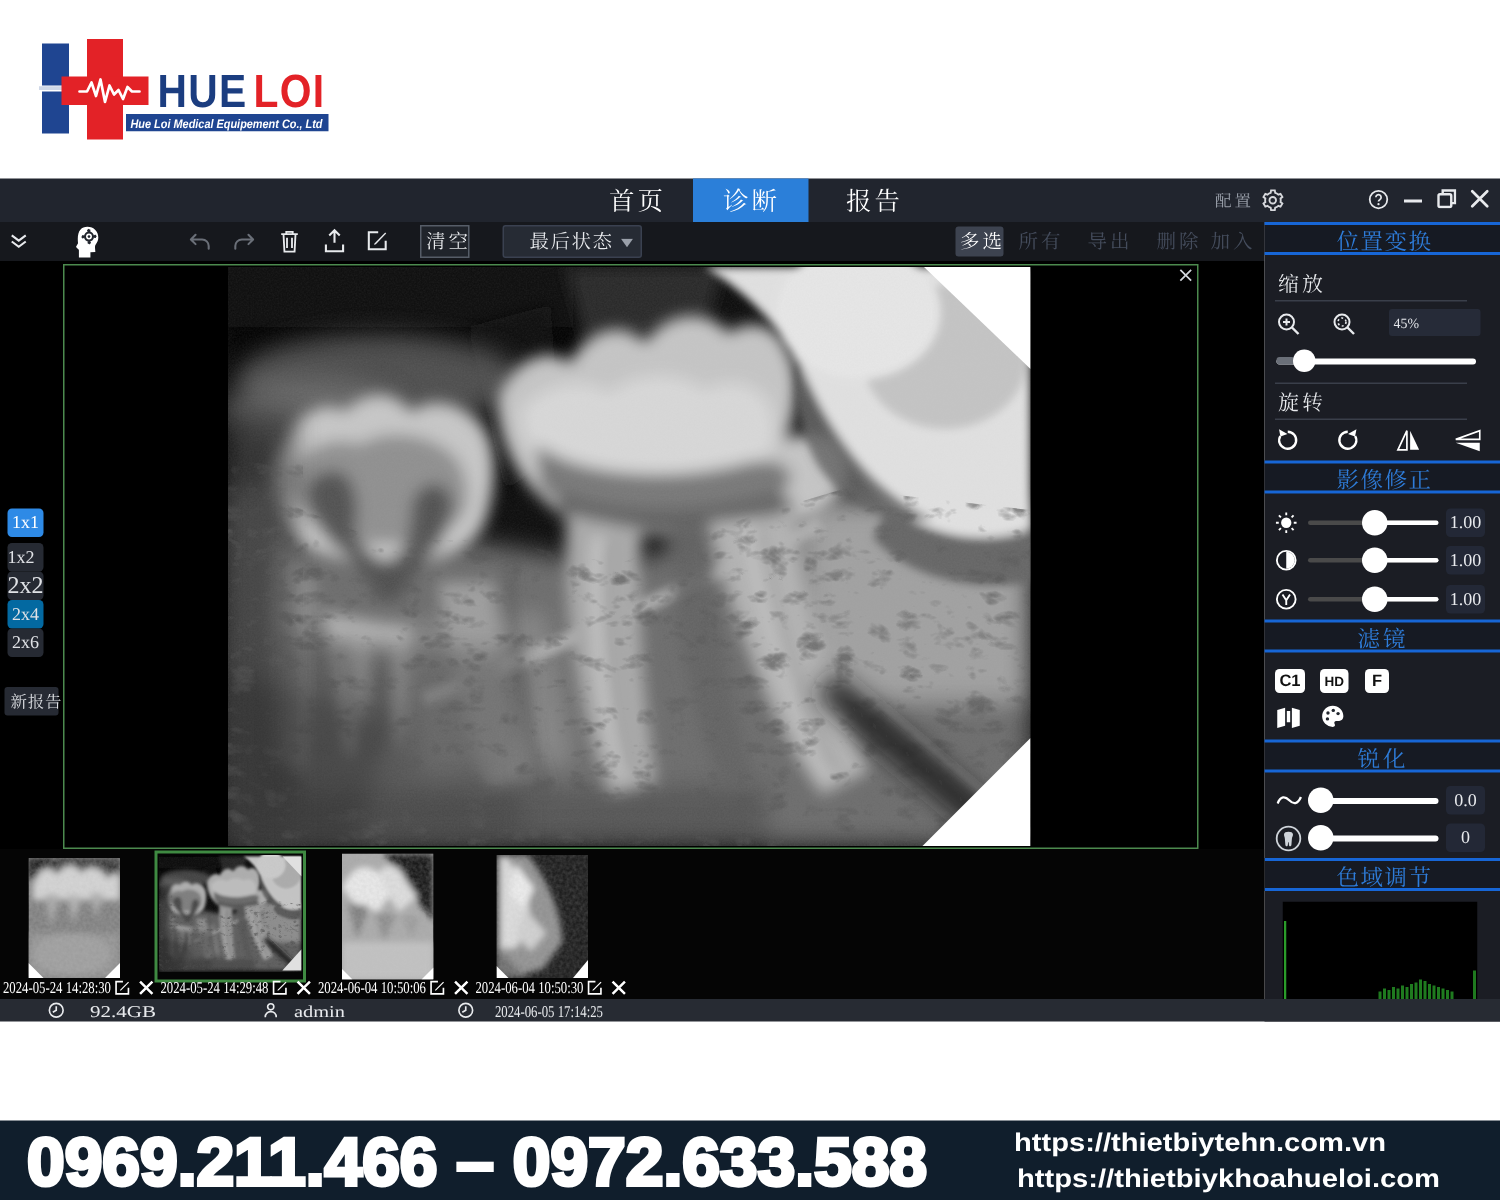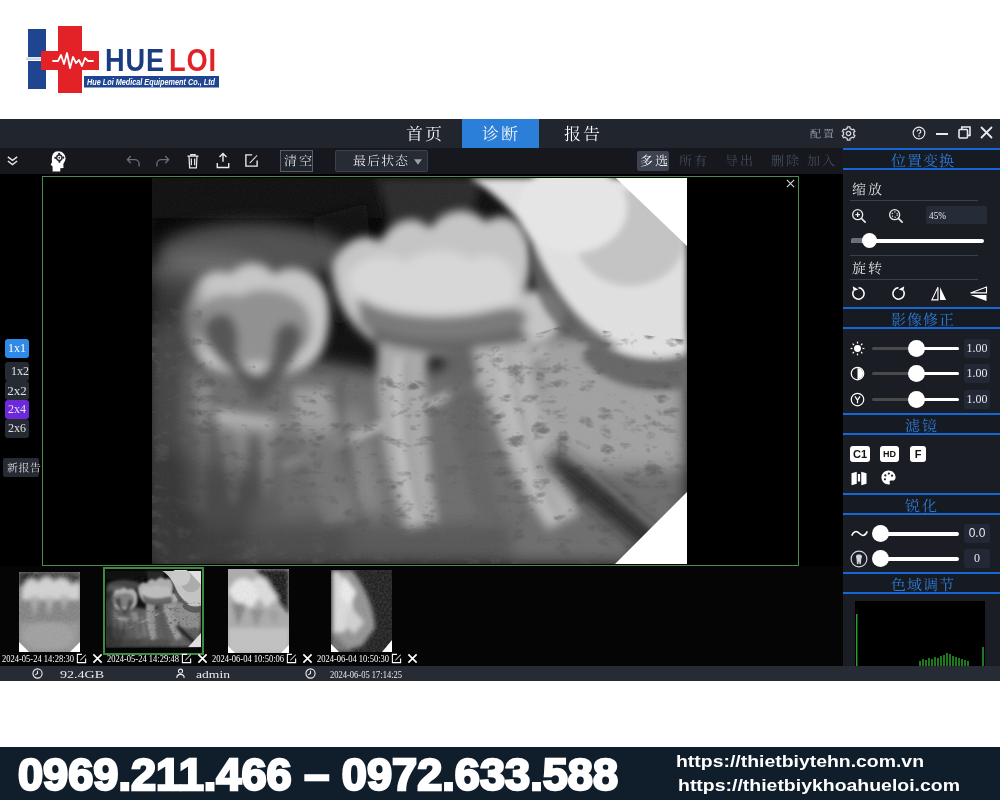--- a/index.html
+++ b/index.html
@@ -214,23 +214,23 @@
 
 <polygon points="464,0 535,0 535,68" fill="#fff"></polygon>
 <polygon points="535,314 535,386 463,386" fill="#fff"></polygon>
 </g>
 </svg>
 
 <svg class="abs" style="left:786px;top:179px" width="9" height="9" viewBox="0 0 10 10">
       <path d="M1 1 L9 9 M9 1 L1 9" stroke="#cfd4da" stroke-width="1.3"></path>
     </svg>
 <div class="abs" style="left:5px;top:339px;width:24px;height:19px;background:#2e8ae6;border-radius:3px;color:#fff;font-family:'Liberation Serif';font-size:12px;text-align:center;line-height:19px">1x1</div>
-<div class="abs" style="left:5px;top:362px;width:24px;height:19px;background:#262a33;border-radius:3px;color:#e0e2e6;font-family:'Liberation Serif';font-size:12px;text-align:right;line-height:19px">1x2</div>
-<div class="abs" style="left:5px;top:381px;width:24px;height:19px;background:#262a33;border-radius:3px;color:#e0e2e6;font-family:'Liberation Serif';font-size:13px;text-align:center;line-height:19px">2x2</div>
-<div class="abs" style="left:5px;top:400px;width:24px;height:19px;background:#6d28d9;border-radius:3px;color:#e0e2e6;font-family:'Liberation Serif';font-size:12px;text-align:center;line-height:19px">2x4</div>
+<div class="abs" style="left:5px;top:362px;width:24px;height:19px;background:#262a33;border-radius:3px;color:#e0e2e6;font-family:'Liberation Serif';font-size:12px;text-align:left;line-height:19px">1x2</div>
+<div class="abs" style="left:5px;top:381px;width:24px;height:19px;background:#262a33;border-radius:3px;color:#e0e2e6;font-family:'Liberation Serif';font-size:16px;text-align:center;line-height:19px">2x2</div>
+<div class="abs" style="left:5px;top:400px;width:24px;height:19px;background:#0369a1;border-radius:3px;color:#e0e2e6;font-family:'Liberation Serif';font-size:12px;text-align:center;line-height:19px">2x4</div>
 <div class="abs" style="left:5px;top:419px;width:24px;height:19px;background:#262a33;border-radius:3px;color:#e0e2e6;font-family:'Liberation Serif';font-size:12px;text-align:center;line-height:19px">2x6</div>
 <div class="abs" style="left:3px;top:458px;width:36px;height:19px;background:#262a33;border-radius:2px"></div>
 <svg style="position:absolute;left:6px;top:462px;" width="36" height="15" viewBox="0 0 36 15">
       <path transform="translate(1,9.7)" d="M2.6 -2.5 1.6 -2.9C1.4 -2.1 1.0 -0.8 0.4 -0.0L0.5 0.1C1.3 -0.6 1.9 -1.6 2.2 -2.4C2.5 -2.3 2.6 -2.4 2.6 -2.5ZM2.4 -9.3 2.2 -9.2C2.5 -8.9 2.9 -8.3 3.0 -7.9C3.7 -7.4 4.3 -8.7 2.4 -9.3ZM1.5 -7.3 1.4 -7.3C1.6 -6.8 1.9 -6.1 1.9 -5.5C2.5 -4.9 3.2 -6.2 1.5 -7.3ZM3.8 -2.8 3.7 -2.7C4.1 -2.2 4.5 -1.5 4.5 -0.9C5.1 -0.3 5.8 -1.8 3.8 -2.8ZM4.9 -8.3 4.4 -7.7H0.6L0.7 -7.3H5.5C5.7 -7.3 5.8 -7.4 5.8 -7.5C5.5 -7.9 4.9 -8.3 4.9 -8.3ZM4.9 -4.2 4.4 -3.6H3.4V-4.9H5.7C5.8 -4.9 5.9 -5.0 6.0 -5.1C5.6 -5.5 5.0 -5.9 5.0 -5.9L4.6 -5.3H3.9C4.2 -5.7 4.6 -6.3 4.8 -6.7C5.0 -6.7 5.2 -6.8 5.2 -6.9L4.1 -7.3C4.0 -6.7 3.8 -5.9 3.6 -5.3H0.4L0.5 -4.9H2.7V-3.6H0.7L0.8 -3.3H2.7V-0.2C2.7 -0.0 2.7 0.0 2.5 0.0C2.3 0.0 1.5 -0.1 1.5 -0.1V0.1C1.9 0.2 2.1 0.2 2.3 0.4C2.4 0.5 2.4 0.6 2.4 0.8C3.3 0.7 3.4 0.4 3.4 -0.2V-3.3H5.4C5.6 -3.3 5.7 -3.3 5.7 -3.5C5.4 -3.8 4.9 -4.2 4.9 -4.2ZM9.7 -6.1 9.2 -5.4H6.8V-7.8C7.9 -7.9 9.1 -8.2 9.9 -8.5C10.1 -8.4 10.3 -8.4 10.4 -8.5L9.5 -9.2C9.0 -8.9 7.9 -8.4 6.9 -8.1L6.1 -8.3V-4.7C6.1 -2.7 5.9 -0.8 4.4 0.7L4.5 0.8C6.6 -0.6 6.8 -2.8 6.8 -4.7V-5.1H8.4V0.9H8.6C8.9 0.9 9.2 0.7 9.2 0.6V-5.1H10.4C10.5 -5.1 10.6 -5.1 10.7 -5.2C10.3 -5.6 9.7 -6.1 9.7 -6.1Z M16.0 -9.0V0.9H16.1C16.5 0.9 16.7 0.7 16.7 0.6V-4.5H17.3C17.6 -3.2 18.1 -2.0 18.8 -1.1C18.3 -0.4 17.6 0.2 16.8 0.7L16.9 0.9C17.8 0.5 18.6 -0.1 19.1 -0.7C19.7 -0.1 20.4 0.5 21.2 0.9C21.4 0.5 21.6 0.4 21.9 0.3L21.9 0.2C21.0 -0.1 20.2 -0.6 19.5 -1.2C20.2 -2.2 20.7 -3.3 20.9 -4.4C21.2 -4.4 21.3 -4.5 21.4 -4.6L20.6 -5.3L20.2 -4.8H16.7V-8.3H20.1C20.1 -7.2 19.9 -6.5 19.8 -6.3C19.7 -6.3 19.6 -6.2 19.4 -6.2C19.2 -6.2 18.5 -6.3 18.1 -6.3V-6.1C18.5 -6.1 18.9 -6.0 19.0 -5.9C19.2 -5.8 19.2 -5.6 19.2 -5.5C19.6 -5.5 19.9 -5.6 20.2 -5.7C20.6 -6.0 20.7 -6.8 20.8 -8.2C21.0 -8.2 21.1 -8.3 21.2 -8.4L20.4 -9.0L20.0 -8.6H16.8ZM14.9 -7.3 14.5 -6.7H14.2V-8.8C14.4 -8.8 14.5 -8.9 14.6 -9.1L13.5 -9.2V-6.7H11.9L12.0 -6.4H13.5V-4.1C12.8 -3.8 12.2 -3.6 11.9 -3.5L12.3 -2.6C12.4 -2.6 12.5 -2.8 12.5 -2.9L13.5 -3.5V-0.3C13.5 -0.1 13.4 -0.1 13.2 -0.1C13.0 -0.1 12.0 -0.2 12.0 -0.2V0.0C12.4 0.1 12.7 0.2 12.9 0.3C13.0 0.4 13.1 0.6 13.1 0.9C14.1 0.8 14.2 0.4 14.2 -0.2V-3.9L15.7 -4.8L15.6 -4.9L14.2 -4.3V-6.4H15.5C15.6 -6.4 15.7 -6.5 15.7 -6.6C15.4 -6.9 14.9 -7.3 14.9 -7.3ZM19.1 -1.6C18.4 -2.4 17.8 -3.4 17.5 -4.5H20.2C20.0 -3.5 19.7 -2.5 19.1 -1.6Z M31.0 -2.9V-0.3H26.0V-2.9ZM25.3 -3.3V0.9H25.4C25.7 0.9 26.0 0.7 26.0 0.6V0.0H31.0V0.8H31.1C31.3 0.8 31.7 0.6 31.7 0.6V-2.8C31.9 -2.8 32.1 -2.9 32.2 -3.0L31.3 -3.7L30.9 -3.3H26.1L25.3 -3.6ZM25.7 -9.1C25.5 -7.8 24.9 -6.3 24.3 -5.4L24.5 -5.3C24.9 -5.7 25.4 -6.4 25.8 -7.0H28.1V-4.9H23.5L23.6 -4.6H33.2C33.4 -4.6 33.5 -4.6 33.5 -4.8C33.1 -5.1 32.5 -5.6 32.5 -5.6L32.0 -4.9H28.9V-7.0H32.4C32.5 -7.0 32.6 -7.1 32.6 -7.2C32.3 -7.5 31.6 -8.0 31.6 -8.0L31.1 -7.3H28.9V-8.8C29.1 -8.8 29.2 -9.0 29.3 -9.1L28.1 -9.2V-7.3H25.9C26.1 -7.7 26.3 -8.2 26.5 -8.6C26.7 -8.6 26.8 -8.7 26.9 -8.8Z" fill="#e0e2e6"></path>
     </svg>
 <div class="abs" style="left:843px;top:148px;width:157px;height:533px;background:#1b1d24"></div>
 <div class="abs" style="left:843px;top:148px;width:157px;height:22px;background:#161a23;border-top:2px solid #1766d6;border-bottom:2px solid #1766d6"></div>
 <svg style="position:absolute;left:890px;top:153px;" width="66" height="19" viewBox="0 0 66 19">
       <path transform="translate(1,13.2)" d="M7.8 -12.5 7.7 -12.4C8.3 -11.7 9.0 -10.6 9.1 -9.6C10.1 -8.8 11.1 -11.1 7.8 -12.5ZM6.0 -7.7 5.7 -7.6C6.8 -5.7 7.2 -2.9 7.3 -1.4C8.2 -0.2 9.4 -3.5 6.0 -7.7ZM12.8 -10.1 12.1 -9.2H4.6L4.7 -8.7H13.7C13.9 -8.7 14.1 -8.8 14.1 -9.0C13.6 -9.4 12.8 -10.1 12.8 -10.1ZM4.0 -8.4 3.4 -8.6C4.0 -9.6 4.5 -10.7 4.9 -11.8C5.2 -11.7 5.4 -11.9 5.4 -12.1L3.9 -12.6C3.1 -9.7 1.7 -6.8 0.4 -4.9L0.6 -4.8C1.3 -5.5 2.0 -6.3 2.6 -7.2V1.2H2.8C3.1 1.2 3.6 0.9 3.6 0.8V-8.1C3.8 -8.1 4.0 -8.2 4.0 -8.4ZM13.2 -1.1 12.4 -0.2H9.9C10.9 -2.4 12.0 -5.2 12.5 -7.2C12.8 -7.2 13.0 -7.3 13.1 -7.5L11.4 -7.9C11.0 -5.6 10.3 -2.5 9.6 -0.2H4.1L4.3 0.3H14.1C14.3 0.3 14.5 0.2 14.5 0.0C14.0 -0.4 13.2 -1.1 13.2 -1.1Z M19.2 -8.7V-9.1H28.0V-8.5H28.2C28.3 -8.5 28.6 -8.6 28.8 -8.7L28.2 -7.9H23.7L23.9 -8.3C24.2 -8.3 24.4 -8.5 24.4 -8.7L22.8 -8.9L22.7 -7.9H16.9L17.0 -7.5H22.6L22.4 -6.4H20.5L19.4 -6.9V0.2H16.6L16.8 0.6H30.0C30.2 0.6 30.4 0.5 30.4 0.4C29.9 -0.1 29.1 -0.7 29.1 -0.7L28.3 0.2H27.9V-5.8C28.3 -5.9 28.5 -5.9 28.6 -6.1L27.3 -7.1L26.8 -6.4H23.1L23.6 -7.5H29.8C30.0 -7.5 30.2 -7.6 30.2 -7.7C29.8 -8.1 29.1 -8.6 28.9 -8.8L29.0 -8.8V-11.2C29.3 -11.2 29.5 -11.3 29.6 -11.5L28.4 -12.4L27.9 -11.8H19.3L18.3 -12.3V-8.4H18.4C18.8 -8.4 19.2 -8.6 19.2 -8.7ZM20.3 0.2V-1.1H26.9V0.2ZM20.3 -1.6V-2.7H26.9V-1.6ZM20.3 -3.1V-4.3H26.9V-3.1ZM20.3 -4.7V-5.9H26.9V-4.7ZM24.7 -11.3V-9.6H22.4V-11.3ZM25.6 -11.3H28.0V-9.6H25.6ZM21.5 -11.3V-9.6H19.2V-11.3Z M38.3 -12.7 38.1 -12.6C38.6 -12.1 39.3 -11.3 39.5 -10.6C40.6 -10.0 41.3 -12.0 38.3 -12.7ZM36.9 -8.5 35.6 -9.3C34.8 -7.7 33.6 -6.3 32.6 -5.5L32.8 -5.3C34.1 -5.9 35.4 -7.0 36.3 -8.3C36.6 -8.3 36.8 -8.4 36.9 -8.5ZM42.4 -9.0 42.2 -8.9C43.3 -8.2 44.7 -6.9 45.1 -5.9C46.3 -5.2 46.8 -7.8 42.4 -9.0ZM38.8 -1.5C37.0 -0.4 34.9 0.4 32.5 1.0L32.6 1.2C35.3 0.8 37.6 0.0 39.5 -1.0C41.2 0.0 43.2 0.7 45.6 1.2C45.7 0.7 46.0 0.4 46.5 0.3L46.5 0.1C44.2 -0.1 42.1 -0.7 40.4 -1.5C41.6 -2.3 42.6 -3.2 43.4 -4.3C43.8 -4.3 44.0 -4.3 44.1 -4.5L43.0 -5.5L42.3 -4.9H34.3L34.5 -4.4H36.3C36.9 -3.3 37.8 -2.3 38.8 -1.5ZM39.5 -1.9C38.3 -2.6 37.4 -3.4 36.7 -4.4H42.1C41.5 -3.5 40.6 -2.7 39.5 -1.9ZM44.8 -11.4 44.1 -10.5H32.8L32.9 -10.1H37.4V-5.3H37.5C38.0 -5.3 38.4 -5.5 38.4 -5.6V-10.1H40.7V-5.4H40.8C41.3 -5.4 41.6 -5.6 41.6 -5.6V-10.1H45.8C46.0 -10.1 46.2 -10.1 46.2 -10.3C45.7 -10.8 44.8 -11.4 44.8 -11.4Z M56.9 -7.8C56.9 -6.2 56.9 -4.9 56.6 -3.7H54.9V-7.8ZM57.9 -7.8H60.0V-3.7H57.5C57.8 -4.9 57.9 -6.2 57.9 -7.8ZM61.6 -4.6 61.0 -3.7H60.9V-7.6C61.2 -7.7 61.4 -7.8 61.5 -7.9L60.4 -8.8L59.8 -8.2H57.8C58.5 -8.9 59.2 -9.8 59.6 -10.4C59.9 -10.4 60.1 -10.4 60.2 -10.5L59.1 -11.5L58.5 -10.9H56.0C56.2 -11.2 56.3 -11.5 56.5 -11.8C56.8 -11.8 57.0 -11.9 57.0 -12.1L55.6 -12.6C55.0 -10.6 53.8 -8.6 52.7 -7.5L53.0 -7.3C53.3 -7.5 53.6 -7.8 53.9 -8.1V-3.7H52.3L52.4 -3.3H56.5C55.9 -1.4 54.6 -0.1 51.9 1.0L51.9 1.2C55.3 0.3 56.8 -1.1 57.4 -3.3H57.6C58.3 -1.0 59.6 0.4 61.8 1.2C61.9 0.7 62.2 0.4 62.6 0.3V0.1C60.5 -0.3 58.8 -1.5 57.9 -3.3H62.3C62.5 -3.3 62.6 -3.4 62.7 -3.5C62.3 -4.0 61.6 -4.6 61.6 -4.6ZM54.3 -8.6C54.8 -9.1 55.3 -9.8 55.7 -10.5H58.5C58.2 -9.8 57.8 -8.9 57.4 -8.2H55.0ZM52.5 -10.0 51.9 -9.2H51.6V-12.0C51.9 -12.1 52.1 -12.2 52.1 -12.4L50.6 -12.6V-9.2H48.6L48.8 -8.8H50.6V-5.3C49.7 -5.0 49.0 -4.7 48.6 -4.5L49.2 -3.3C49.3 -3.4 49.4 -3.6 49.5 -3.7L50.6 -4.5V-0.4C50.6 -0.2 50.6 -0.1 50.3 -0.1C50.0 -0.1 48.6 -0.2 48.6 -0.2V0.0C49.2 0.1 49.6 0.2 49.8 0.4C50.0 0.6 50.1 0.8 50.1 1.2C51.4 1.0 51.6 0.5 51.6 -0.3V-5.1L53.4 -6.3L53.3 -6.5L51.6 -5.7V-8.8H53.2C53.4 -8.8 53.5 -8.8 53.6 -9.0C53.2 -9.4 52.5 -10.0 52.5 -10.0Z" fill="#2e7cd9"></path>
     </svg>
@@ -334,21 +334,21 @@
     </svg>
 <div class="abs" style="left:843px;top:493px;width:157px;height:22px;background:#161a23;border-top:2px solid #1766d6;border-bottom:2px solid #1766d6"></div>
 <svg style="position:absolute;left:904px;top:498px;" width="36" height="19" viewBox="0 0 36 19">
       <path transform="translate(1,13.2)" d="M6.8 -12.4 6.6 -12.3C7.2 -11.6 8.0 -10.5 8.2 -9.6C9.2 -8.9 10.0 -11.0 6.8 -12.4ZM7.3 -4.5V-4.9H8.1C8.0 -2.8 7.7 -0.7 4.3 0.9L4.5 1.2C8.4 -0.4 8.9 -2.5 9.1 -4.9H10.2V-0.2C10.2 0.4 10.3 0.7 11.3 0.7H12.4C14.1 0.7 14.5 0.5 14.5 0.1C14.5 -0.1 14.4 -0.2 14.1 -0.3L14.1 -2.3H13.9C13.7 -1.5 13.6 -0.6 13.5 -0.4C13.4 -0.2 13.4 -0.2 13.2 -0.2C13.1 -0.2 12.8 -0.2 12.4 -0.2H11.5C11.2 -0.2 11.1 -0.2 11.1 -0.4V-4.9H12.0V-4.4H12.1C12.4 -4.4 12.9 -4.6 12.9 -4.7V-8.8C13.2 -8.8 13.4 -9.0 13.5 -9.1L12.4 -9.9L11.8 -9.4H10.7C11.4 -10.1 12.0 -11.0 12.5 -11.7C12.8 -11.7 13.0 -11.8 13.1 -11.9L11.6 -12.5C11.2 -11.5 10.7 -10.3 10.2 -9.4H7.3L6.3 -9.8V-4.2H6.5C6.9 -4.2 7.3 -4.4 7.3 -4.5ZM12.0 -8.9V-5.3H7.3V-8.9ZM3.1 -11.9C3.5 -11.9 3.6 -12.0 3.7 -12.2L2.1 -12.7C1.9 -11.1 1.1 -8.5 0.4 -7.1L0.6 -7.0C1.3 -7.8 1.9 -9.0 2.5 -10.1H5.7C5.9 -10.1 6.0 -10.2 6.1 -10.3C5.6 -10.8 4.9 -11.3 4.9 -11.3L4.3 -10.5H2.7C2.9 -11.0 3.0 -11.5 3.1 -11.9ZM4.6 -8.7 4.0 -7.9H1.3L1.4 -7.5H2.7V-5.3H0.4L0.6 -4.9H2.7V-1.0C2.7 -0.8 2.6 -0.6 2.2 -0.3L3.2 0.6C3.3 0.6 3.4 0.4 3.4 0.2C4.5 -1.0 5.4 -2.1 5.9 -2.7L5.8 -2.9C5.0 -2.3 4.3 -1.7 3.6 -1.2V-4.9H5.7C5.9 -4.9 6.0 -4.9 6.1 -5.1C5.7 -5.5 5.0 -6.1 5.0 -6.1L4.4 -5.3H3.6V-7.5H5.3C5.5 -7.5 5.7 -7.6 5.7 -7.7C5.3 -8.1 4.6 -8.7 4.6 -8.7Z M29.3 -9.9C28.4 -8.6 27.0 -7.1 25.4 -5.7V-11.7C25.7 -11.8 25.9 -11.9 25.9 -12.2L24.4 -12.3V-4.8C23.4 -4.0 22.3 -3.3 21.2 -2.7L21.4 -2.5C22.4 -2.9 23.4 -3.5 24.4 -4.1V-0.6C24.4 0.4 24.8 0.7 26.2 0.7H28.1C30.8 0.7 31.4 0.6 31.4 0.1C31.4 -0.1 31.3 -0.3 30.9 -0.4L30.9 -2.6H30.7C30.5 -1.6 30.3 -0.7 30.2 -0.5C30.1 -0.3 30.0 -0.3 29.8 -0.3C29.5 -0.2 28.9 -0.2 28.1 -0.2H26.3C25.5 -0.2 25.4 -0.4 25.4 -0.8V-4.8C27.3 -6.1 28.9 -7.6 30.0 -8.9C30.3 -8.7 30.5 -8.8 30.6 -8.9ZM21.5 -12.5C20.5 -9.5 18.9 -6.5 17.3 -4.7L17.5 -4.5C18.3 -5.2 19.1 -6.0 19.8 -6.9V1.2H20.0C20.3 1.2 20.8 0.9 20.8 0.9V-7.8C21.0 -7.8 21.2 -7.9 21.2 -8.1L20.7 -8.3C21.4 -9.3 22.0 -10.5 22.5 -11.7C22.9 -11.7 23.0 -11.8 23.1 -12.0Z" fill="#2e7cd9"></path>
     </svg>
 <svg class="abs" style="left:851px;top:528px" width="17" height="11" viewBox="0 0 24 14">
 <path d="M1 10 C4 3 8 3 12 7 C16 11 20 11 23 4" fill="none" stroke="#fff" stroke-width="2.2"></path>
     </svg>
 <div class="abs" style="left:874px;top:532px;width:85px;height:4px;background:#fff;border-radius:2px"></div>
 <div class="abs" style="left:872px;top:525px;width:17px;height:17px;background:#fff;border-radius:50%"></div>
-<div class="abs" style="left:964px;top:524px;width:26px;height:19px;background:#232836;border-radius:3px;color:#e8eaed;font-family:Liberation Sans, sans-serif;font-size:12px;line-height:19px;text-align:center">0.0</div>
+<div class="abs" style="left:964px;top:524px;width:26px;height:19px;background:#232836;border-radius:3px;color:#e8eaed;font-family:Liberation Serif, serif;font-size:12px;line-height:19px;text-align:center">0.0</div>
 <svg class="abs" style="left:850px;top:550px" width="18" height="18" viewBox="0 0 24 24">
 <circle cx="12" cy="12" r="10.5" fill="none" stroke="#cfd4da" stroke-width="1.6"></circle>
 <path d="M8 8.5 c0-2 2-2.6 4-2.6 s4 .6 4 2.6 c0 1.8-1 2.2-1 4 l-.4 5 c0 .8-.6 1.4-1.2 1.4 -.6 0-.9-.5-1-1.2 l-.2-2 c-.1-.7-.5-.7-.6 0 l-.2 2 c-.1.7-.4 1.2-1 1.2 -.6 0-1.2-.6-1.2-1.4 l-.4-5 c0-1.8-.8-2.2-.8-4Z" fill="#cfd4da"></path>
     </svg>
 <div class="abs" style="left:874px;top:557px;width:85px;height:4px;background:#fff;border-radius:2px"></div>
 <div class="abs" style="left:872px;top:550px;width:17px;height:17px;background:#fff;border-radius:50%"></div>
 <div class="abs" style="left:964px;top:549px;width:26px;height:19px;background:#232836;border-radius:3px;color:#e8eaed;font-family:'Liberation Serif';font-size:12px;line-height:19px;text-align:center">0</div>
 <div class="abs" style="left:843px;top:572px;width:157px;height:22px;background:#161a23;border-top:2px solid #1766d6;border-bottom:2px solid #1766d6"></div>
 <svg style="position:absolute;left:890px;top:577px;" width="66" height="19" viewBox="0 0 66 19">
       <path transform="translate(1,13.2)" d="M8.5 -10.5C8.2 -9.8 7.7 -8.8 7.2 -8.2H3.7L3.2 -8.4C3.8 -9.1 4.4 -9.8 4.8 -10.5ZM4.8 -12.7C4.0 -10.5 2.2 -7.8 0.4 -6.4L0.6 -6.2C1.3 -6.6 1.9 -7.1 2.5 -7.7V-0.9C2.5 0.4 3.4 0.8 5.1 0.8H11.1C13.7 0.8 14.3 0.5 14.3 -0.0C14.3 -0.3 14.1 -0.3 13.6 -0.4L13.6 -2.8H13.4C13.3 -2.0 12.9 -0.9 12.7 -0.6C12.5 -0.2 12.1 -0.1 11.1 -0.1H5.1C4.1 -0.1 3.5 -0.2 3.5 -0.8V-4.1H11.4V-3.1H11.6C11.9 -3.1 12.4 -3.3 12.4 -3.4V-7.5C12.7 -7.6 13.0 -7.7 13.1 -7.9L11.8 -8.8L11.3 -8.2H7.6C8.4 -8.8 9.2 -9.7 9.7 -10.3C10.0 -10.3 10.2 -10.4 10.3 -10.5L9.2 -11.5L8.5 -10.9H5.1C5.4 -11.3 5.6 -11.7 5.8 -12.0C6.2 -12.0 6.3 -12.1 6.4 -12.3ZM6.9 -7.8V-4.5H3.5V-7.8ZM7.9 -7.8H11.4V-4.5H7.9Z M27.5 -12.0 27.3 -11.8C27.7 -11.5 28.2 -10.9 28.3 -10.4C29.1 -9.8 29.9 -11.5 27.5 -12.0ZM20.1 -1.6 20.6 -0.5C20.8 -0.5 20.9 -0.7 20.9 -0.9C23.1 -1.7 24.7 -2.4 25.8 -2.9L25.8 -3.1C23.4 -2.5 21.0 -1.8 20.1 -1.6ZM25.8 -12.4C25.8 -11.5 25.8 -10.7 25.9 -9.9H20.8L20.9 -9.4H25.9C26.0 -7.1 26.3 -5.0 26.9 -3.2C25.7 -1.5 24.2 -0.3 22.2 0.7L22.4 1.0C24.4 0.2 26.0 -0.9 27.2 -2.3C27.6 -1.3 28.1 -0.4 28.8 0.3C29.4 0.9 30.1 1.3 30.4 1.0C30.6 0.8 30.5 0.4 30.2 0.0L30.5 -2.3L30.3 -2.4C30.2 -1.8 29.9 -1.1 29.8 -0.7C29.6 -0.5 29.5 -0.5 29.4 -0.7C28.7 -1.2 28.2 -2.1 27.8 -3.2C28.6 -4.3 29.2 -5.7 29.8 -7.5C30.2 -7.5 30.3 -7.5 30.4 -7.7L29.0 -8.2C28.6 -6.6 28.1 -5.4 27.5 -4.2C27.1 -5.8 26.9 -7.6 26.8 -9.4H30.1C30.4 -9.4 30.5 -9.5 30.5 -9.6C30.1 -10.1 29.4 -10.7 29.4 -10.7L28.7 -9.9H26.8C26.8 -10.5 26.8 -11.2 26.8 -11.8C27.2 -11.9 27.3 -12.0 27.3 -12.2ZM22.3 -7.3H24.2V-4.7H22.3ZM21.5 -7.7V-3.1H21.6C22.0 -3.1 22.3 -3.3 22.3 -3.4V-4.3H24.2V-3.5H24.4C24.7 -3.5 25.1 -3.7 25.1 -3.8V-7.2C25.3 -7.3 25.5 -7.4 25.6 -7.4L24.6 -8.2L24.1 -7.7H22.5L21.5 -8.1ZM16.4 -1.7 17.1 -0.5C17.3 -0.6 17.4 -0.7 17.4 -0.9C19.1 -2.0 20.4 -2.9 21.3 -3.5L21.2 -3.7L19.4 -2.9V-7.8H21.1C21.3 -7.8 21.4 -7.9 21.5 -8.1C21.0 -8.5 20.3 -9.1 20.3 -9.1L19.7 -8.3H19.4V-11.7C19.7 -11.8 19.9 -11.9 19.9 -12.2L18.4 -12.3V-8.3H16.6L16.7 -7.8H18.4V-2.5C17.5 -2.1 16.8 -1.9 16.4 -1.7Z M33.5 -12.5 33.4 -12.4C34.0 -11.7 34.9 -10.6 35.1 -9.7C36.2 -9.0 36.9 -11.1 33.5 -12.5ZM35.3 -7.9C35.6 -8.0 35.8 -8.1 35.9 -8.2L34.9 -9.1L34.4 -8.5H32.4L32.6 -8.1H34.4V-1.8C34.4 -1.5 34.3 -1.4 33.8 -1.2L34.5 0.0C34.6 -0.0 34.8 -0.2 34.9 -0.5C35.9 -1.6 36.7 -2.7 37.1 -3.2L37.0 -3.4C36.4 -2.9 35.8 -2.5 35.3 -2.1ZM37.6 -11.7V-6.4C37.6 -3.5 37.4 -1.0 35.5 1.0L35.7 1.2C38.3 -0.7 38.6 -3.6 38.6 -6.4V-11.1H44.6V-0.3C44.6 -0.1 44.5 -0.0 44.3 -0.0C44.0 -0.0 42.6 -0.1 42.6 -0.1V0.1C43.2 0.2 43.5 0.3 43.8 0.5C44.0 0.6 44.0 0.9 44.1 1.2C45.4 1.0 45.5 0.5 45.5 -0.2V-10.9C45.8 -10.9 46.1 -11.1 46.2 -11.2L44.9 -12.1L44.5 -11.5H38.7L37.6 -12.0ZM40.2 -2.4V-4.7H42.6V-2.4ZM40.2 -1.4V-1.9H42.6V-1.3H42.8C43.0 -1.3 43.5 -1.5 43.5 -1.6V-4.6C43.7 -4.7 44.0 -4.8 44.1 -4.9L43.0 -5.7L42.5 -5.2H40.3L39.4 -5.6V-1.1H39.5C39.9 -1.1 40.2 -1.3 40.2 -1.4ZM42.3 -10.5 41.0 -10.7V-9.0H39.1L39.2 -8.5H41.0V-6.8H38.9L39.0 -6.3H44.0C44.2 -6.3 44.3 -6.4 44.3 -6.5C44.0 -7.0 43.3 -7.5 43.3 -7.5L42.7 -6.8H41.8V-8.5H43.7C43.9 -8.5 44.0 -8.6 44.1 -8.7C43.7 -9.2 43.1 -9.7 43.1 -9.7L42.5 -9.0H41.8V-10.1C42.2 -10.2 42.3 -10.3 42.3 -10.5Z M52.6 -10.6H48.6L48.7 -10.2H52.6V-8.1H52.8C53.1 -8.1 53.6 -8.3 53.6 -8.4V-10.2H57.3V-8.2H57.5C57.9 -8.2 58.3 -8.4 58.3 -8.5V-10.2H62.0C62.2 -10.2 62.4 -10.3 62.4 -10.4C61.9 -10.9 61.1 -11.6 61.1 -11.6L60.3 -10.6H58.3V-12.2C58.6 -12.2 58.8 -12.3 58.8 -12.6L57.3 -12.7V-10.6H53.6V-12.2C54.0 -12.2 54.1 -12.3 54.1 -12.6L52.6 -12.7ZM55.2 0.9V-7.0H59.4C59.4 -4.3 59.3 -2.7 59.0 -2.4C58.9 -2.3 58.8 -2.3 58.5 -2.3C58.3 -2.3 57.3 -2.3 56.7 -2.4V-2.1C57.2 -2.1 57.8 -1.9 58.0 -1.8C58.2 -1.6 58.3 -1.3 58.3 -1.0C58.8 -1.0 59.4 -1.2 59.7 -1.5C60.2 -2.1 60.4 -3.8 60.4 -6.9C60.7 -7.0 60.9 -7.0 61.0 -7.1L59.9 -8.1L59.3 -7.5H49.6L49.7 -7.0H54.1V1.2H54.3C54.8 1.2 55.2 0.9 55.2 0.9Z" fill="#2e7cd9"></path>

